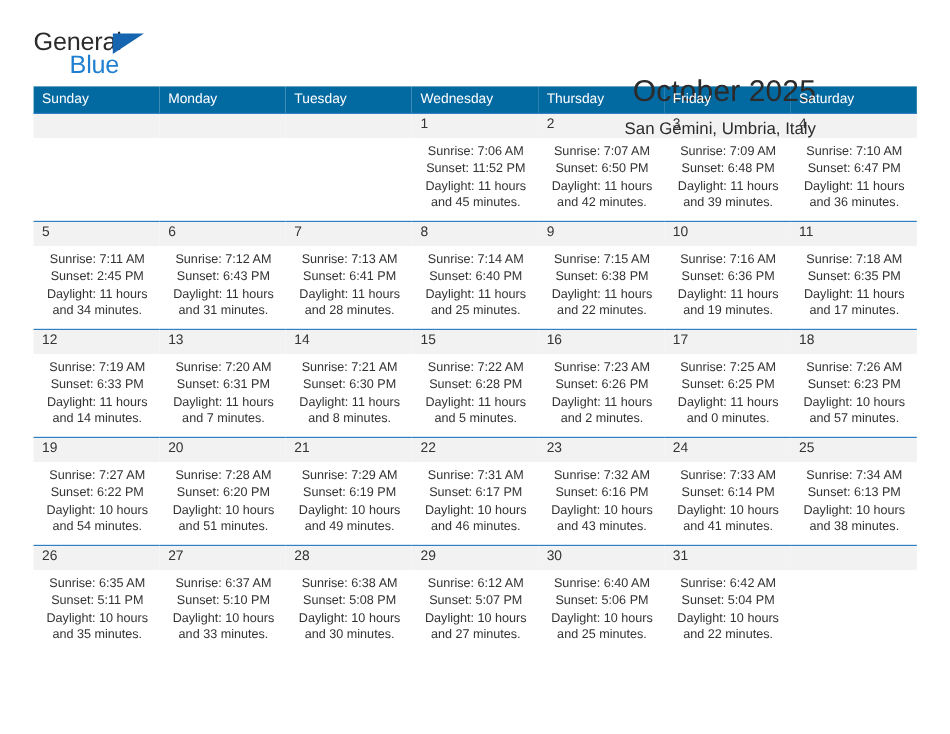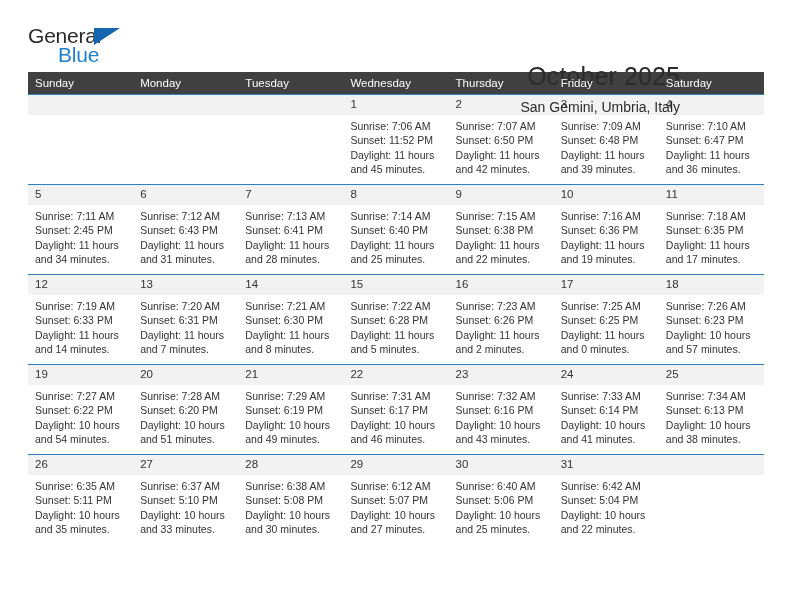--- a/index.html
+++ b/index.html
@@ -82,21 +82,21 @@
     margin-top: 6px;
   }
 
   
   .calendar {
     width: 736px;
     border-collapse: collapse;
     table-layout: fixed;
   }
   .calendar th {
-    background: #404040;
+    background: #0369a1;
     color: #ffffff;
     font-size: 11.5px;
     font-weight: normal;
     text-align: left;
     padding: 5px 0 5px 7px;
     height: 21px;
     box-sizing: border-box;
   }
   .calendar td {
     vertical-align: top;
@@ -117,20 +117,21 @@
     min-height: 13px;
   }
   .daynum.empty {
     color: transparent;
   }
   .info {
     padding: 4px 6px 0 7px;
     font-size: 10.5px;
     line-height: 14.4px;
     color: #333333;
+    text-align: center;
   }
   .info div {
     white-space: nowrap;
   }
 </style>
 </head>
 <body>
 
 <div class="page">
 

